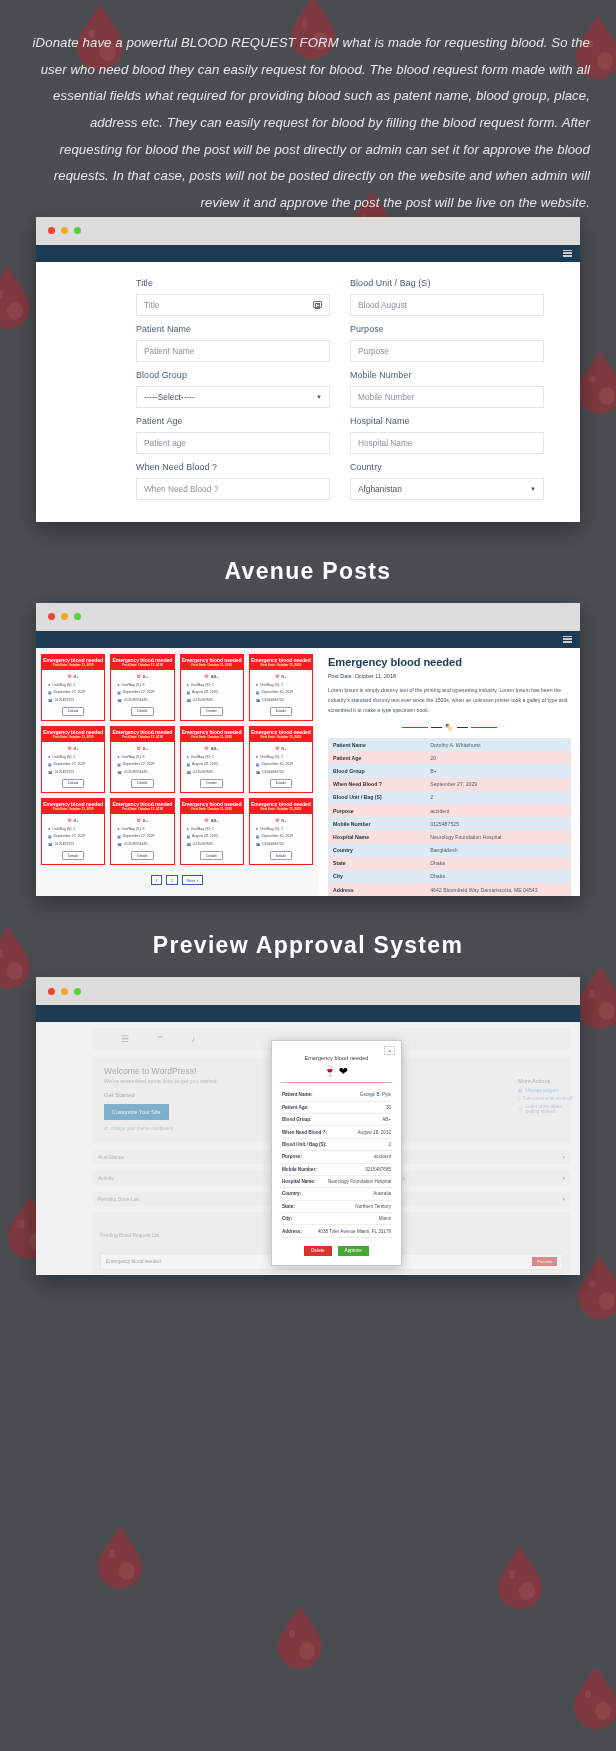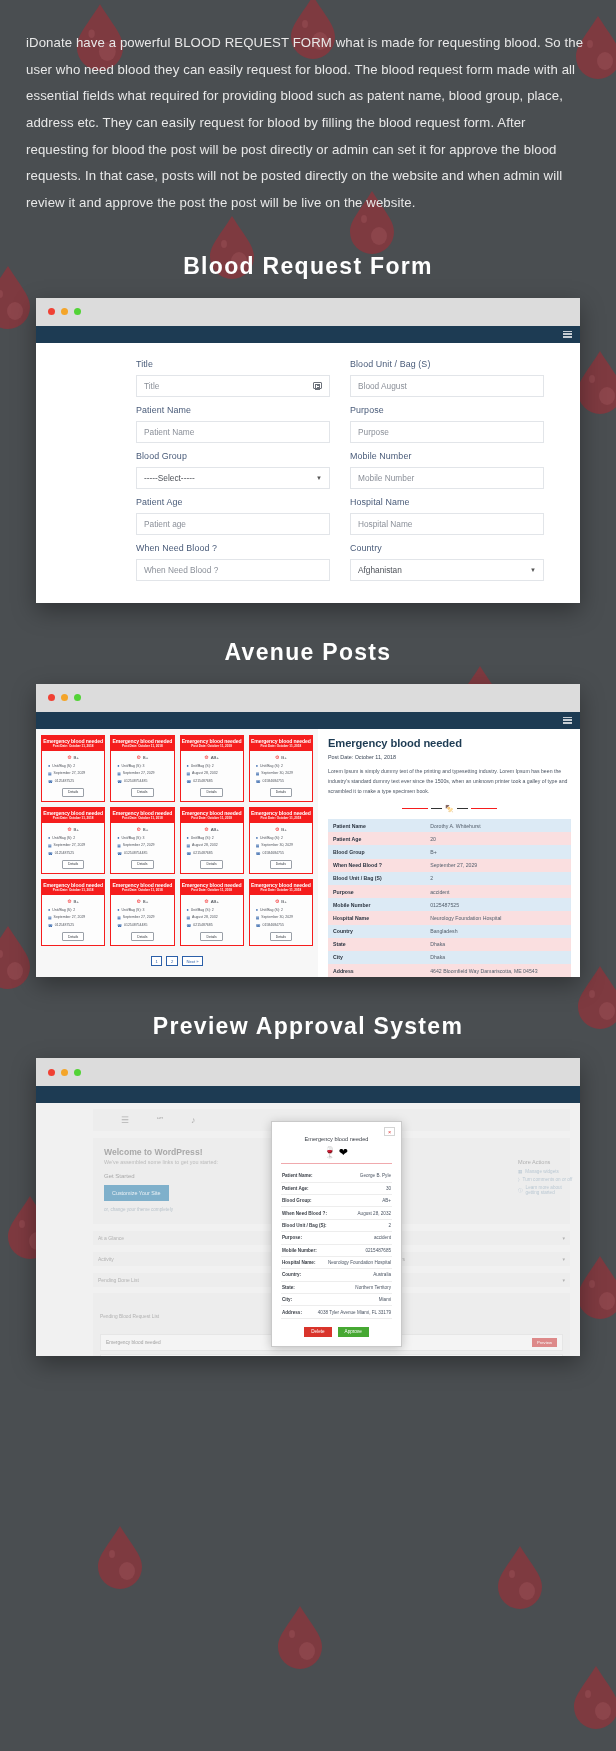--- a/index.html
+++ b/index.html
@@ -25,22 +25,23 @@
     font-size: 28.5px;
     font-weight: bold;
     letter-spacing: 1.2px;
     line-height: 1.1;
     margin-bottom: 22px;
   }
   .hero p {
     color: #e8e8e8;
     font-size: 13.2px;
     line-height: 2.02;
-    text-align: left;
+    text-align: right;
     letter-spacing: .1px;
+    font-style: italic;
   }
 
   
   .sec-title {
     color: #ffffff;
     font-size: 23px;
     font-weight: bold;
     text-align: center;
     letter-spacing: 1.3px;
     margin: 36px 0 18px;
@@ -172,21 +173,21 @@
   .dtable tr.b td { background: #dceaf5; }
   .dtable tr.p td { background: #fadfe0; }
 
   
   .appr-body { background: #f1f1f1; height: 253px; position: relative; overflow: hidden; }
   .wp-wrap { display:flex; height: 100%; opacity: .62; }
   .wp-side { width: 55px; background: #f1f1f1; }
   .wp-main { flex: 1; padding: 6px 10px 0 2px; }
   .wp-toolbar { background:#ececec; height: 22px; display:flex; align-items:center; gap:28px; padding-left: 28px; color:#8b8b8b; font-size: 9px; }
   .wp-panel { background:#ebebeb; margin-top: 7px; padding: 9px 11px 12px; }
-  .wp-panel h3 { font-size: 8.6px; color:#7c7c7c; font-weight: bold; }
+  .wp-panel h3 { font-size: 8.6px; color:#7c7c7c; font-weight: normal; }
   .wp-panel .sub { font-size: 5.4px; color:#9a9a9a; margin-top:2px; }
   .wp-panel .gs { font-size: 6px; color:#7c7c7c; margin-top: 8px; }
   .wp-btn { background:#3a89b5; color:#e8f2f8; font-size:5.4px; padding:5px 8px; display:inline-block; margin-top:6px; }
   .wp-note { font-size: 4.6px; color:#98a8b5; margin-top: 6px; }
   .wp-cols { display:flex; gap:7px; margin-top: 7px; }
   .wp-box { flex:1; background:#ebebeb; font-size:5px; color:#8b8b8b; padding:4px 5px; display:flex; justify-content:space-between; }
   .wp-bottom { margin-top:6px; background:#ebebeb; padding:6px 7px; }
   .wp-bottom .ttl { font-size:6.2px; color:#7c7c7c; text-align:center; font-weight:bold; margin:4px 0; }
   .wp-bottom .lbl { font-size:4.8px; color:#8b8b8b; }
   .wp-list-row { display:flex; align-items:center; justify-content:space-between; background:#f6f6f6; border:1px solid #e0e0e0; padding:3px 5px; margin-top:3px; font-size:4.8px; color:#6f6f6f; }
@@ -250,21 +251,20 @@
   <use href="#drp" x="520" y="1580"></use>
   <use href="#drp" x="596" y="1700"></use>
 </svg>
 
 <div class="layer">
 
   <div class="hero">
     <p>iDonate have a powerful BLOOD REQUEST FORM what is made for requesting blood. So the user who need blood they can easily request for blood. The blood request form made with all essential fields what required for providing blood such as patent name, blood group, place, address etc. They can easily request for blood by filling the blood request form. After requesting for blood the post will be post directly or admin can set it for approve the blood requests. In that case, posts will not be posted directly on the website and when admin will review it and approve the post the post will be live on the website.</p>
   </div>
 
-  <div class="sec-title">Blood Request Form</div>
 
   <div class="browser">
     <div class="chrome">
       <span class="dot r"></span>
       <span class="dot y"></span>
       <span class="dot g"></span>
     </div>
     <div class="navbar">
       <span class="burger">
           <i></i>

